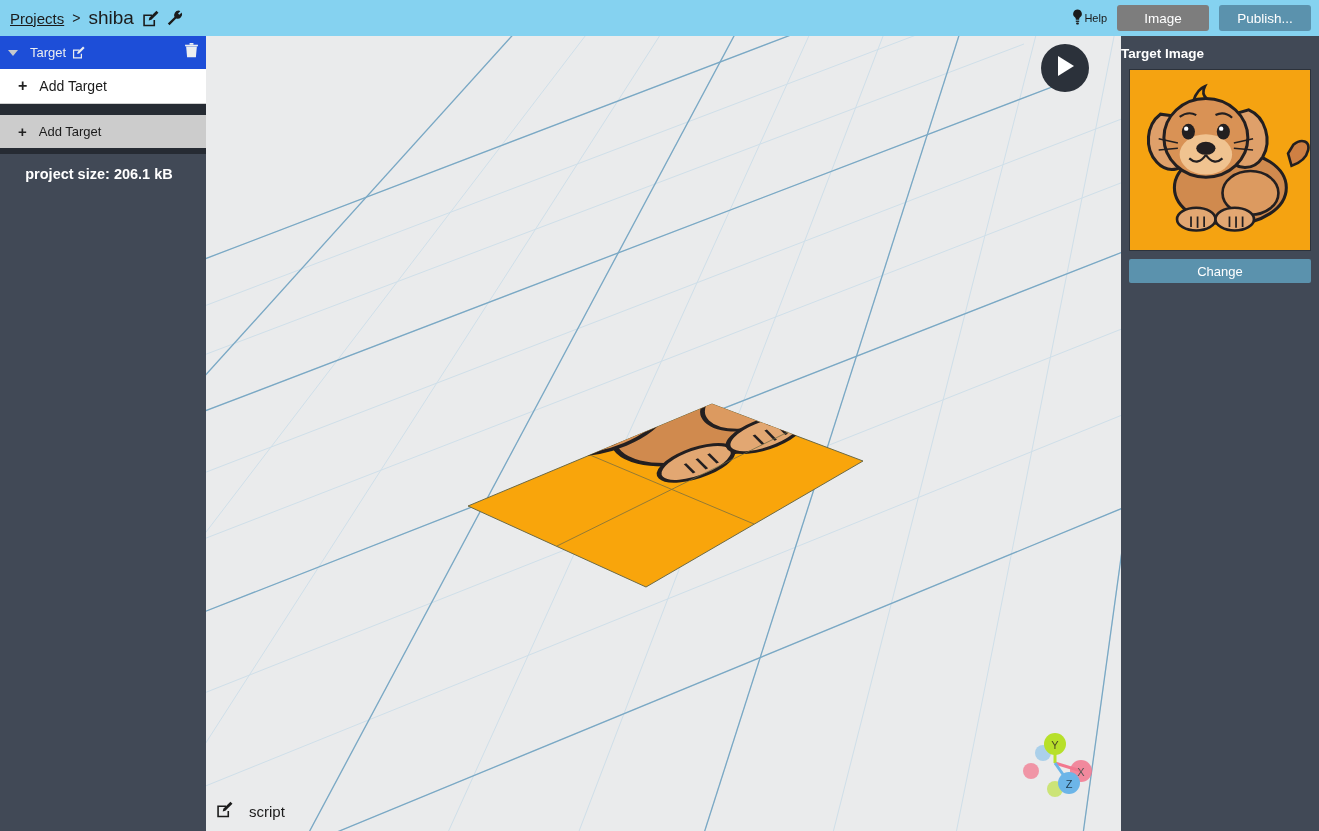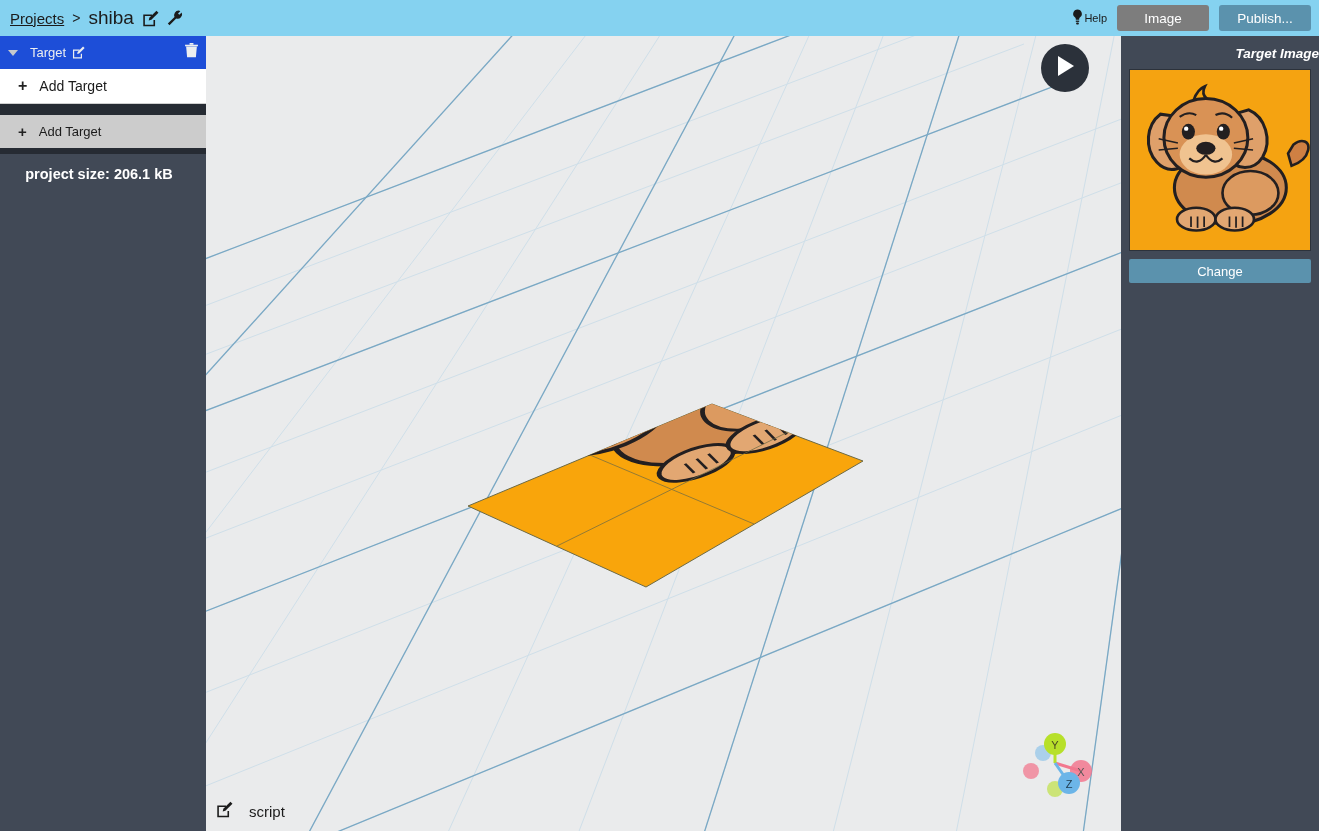--- a/index.html
+++ b/index.html
@@ -88,22 +88,22 @@
   }
   .script-btn .lbl { font-size: 15px; color: #1b1b1b; }
   .gizmo { position: absolute; right: 28px; bottom: 25px; width: 90px; height: 75px; }
 
   
   .rightpanel {
     position: absolute; left: 1121px; top: 36px; width: 198px; height: 795px;
     background: #414956;
   }
   .rp-title {
-    width: 100%; text-align: right; font-size: 13.5px; font-weight: bold;
-    color: #ffffff; padding-top: 10px; padding-bottom: 8px; font-style: italic;
+    width: 100%; text-align: left; font-size: 13.5px; font-weight: bold;
+    color: #ffffff; padding-top: 10px; padding-bottom: 8px;
   }
   .thumb-wrap {
     width: 182px; height: 182px; margin: 0 auto; border: 1px solid #2c323b; overflow: hidden;
   }
   .change-btn {
     display: block; width: 182px; height: 24px; margin: 8px auto 0 auto;
     background: #5b92ad; border: none; border-radius: 2px;
     color: #ffffff; font-size: 13px; cursor: pointer;
     font-family: "Liberation Sans", sans-serif;
   }

